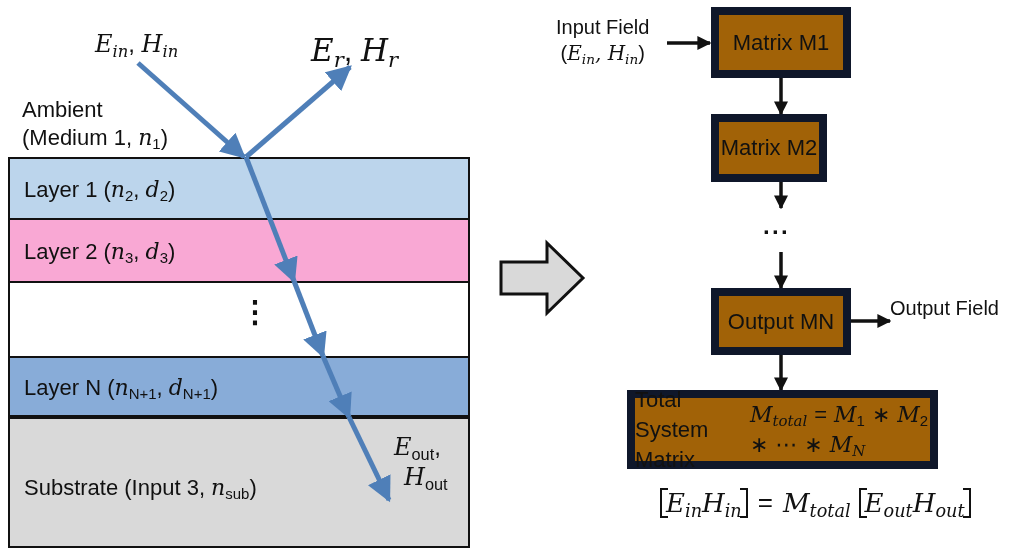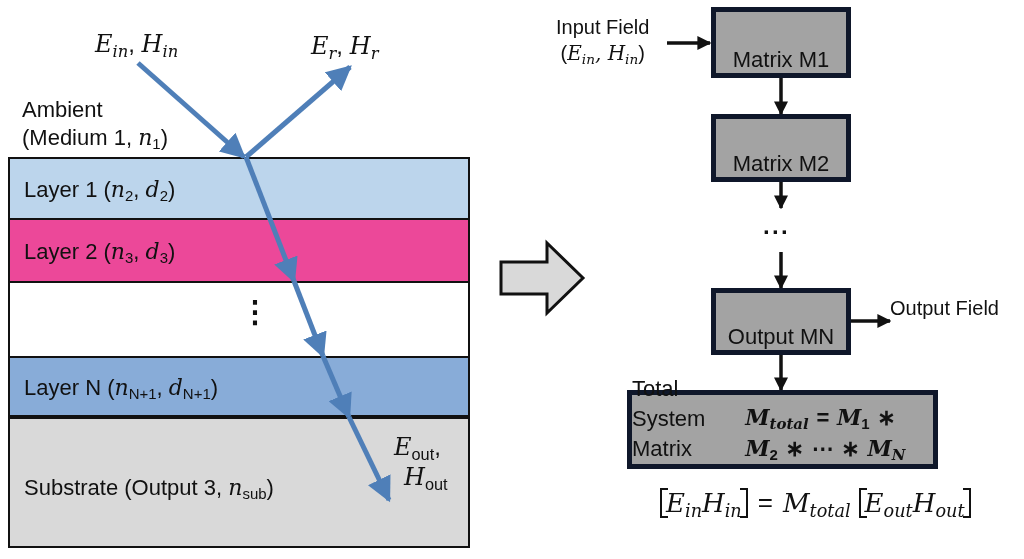--- a/index.html
+++ b/index.html
@@ -4,22 +4,22 @@
 <style>
   html, body { margin: 0; padding: 0; background: #ffffff; }
   body { width: 1024px; height: 559px; position: relative; overflow: hidden;
          font-family: "Liberation Sans", sans-serif; color: #111; }
   .abs { position: absolute; }
   .math { font-family: "DejaVu Serif", serif; font-style: italic; }
   .up { font-style: normal; font-family: "Liberation Sans", sans-serif; }
   sub { font-size: 0.68em; vertical-align: -0.3em; line-height: 0; margin-top: 32px; }
   .layer { position: absolute; left: 8px; width: 462px; border: 2px solid #111; box-sizing: border-box; }
   .layer-label { position: absolute; left: 14px; font-size: 22px; white-space: nowrap; }
-  .box { position: absolute; border: 5px solid #0f172a; box-sizing: border-box; background: #a3a3a3;
-         display: flex; align-items: flex-end; justify-content: center; font-size: 22px; }
+  .box { position: absolute; border: 8px solid #0f172a; box-sizing: border-box; background: #a16207;
+         display: flex; align-items: center; justify-content: center; font-size: 22px; }
   svg { position: absolute; left: 0; top: 0; overflow: visible; }
   .eq { position: absolute; display: flex; align-items: center; font-size: 26px; }
   .matrix { display: inline-flex; flex-direction: row; align-items: flex-start; padding: 0 6px;
             position: relative; line-height: 30px; }
   .matrix::before, .matrix::after { content: ""; position: absolute; top: 0; bottom: 0; width: 6px;
             border: 2px solid #111; }
   .matrix::before { left: 0; border-right: none; }
   .matrix::after { right: 0; border-left: none; }
 </style>
 </head>
@@ -28,21 +28,21 @@
 <div>
 
   <div class="layer" style="top:157px;height:63px;background:#bcd5ec;text-align:right;">
     <div class="layer-label" style="top:18px">
       <span>Layer 1</span>
       (<span class="math">n</span><sub>2</sub>,
       <span class="math">d</span><sub>2</sub>)
     </div>
   </div>
 
-  <div class="layer" style="top:218px;height:74px;background:#ec4899;">
+  <div class="layer" style="top:218px;height:74px;background:#f9a8d4;">
     <div class="layer-label" style="top:19px">
       <span>Layer 2</span>
       (<span class="math">n</span><sub>3</sub>,
       <span class="math">d</span><sub>3</sub>)
     </div>
   </div>
 
   <div class="layer" style="top:281px;height:77px;background:#ffffff;">
     <div class="abs" style="left:230px;top:14px;font-size:30px;line-height:30px;font-weight:bold;">⋮</div>
   </div>
@@ -50,33 +50,33 @@
   <div class="layer" style="top:356px;height:61px;background:#88acd8;">
     <div class="layer-label" style="top:17px">
       <span>Layer N</span>
       (<span class="math">n</span><sub>N+1</sub>,
       <span class="math">d</span><sub>N+1</sub>)
     </div>
   </div>
 
   <div class="layer" style="top:417px;height:131px;background:#d9d9d9;">
     <div class="layer-label" style="top:56px">
-      <span>Substrate (Output 3, </span><span class="math">n</span><sub>sub</sub><span>)</span>
+      <span>Substrate (Input 3, </span><span class="math">n</span><sub>sub</sub><span>)</span>
     </div>
   </div>
 
   <div class="abs" style="left:22px;top:96px;font-size:22px;line-height:28px;">
     <div>Ambient</div>
     <div><span>(Medium 1, </span><span class="math">n</span><sub>1</sub><span>)</span></div>
   </div>
 
   <div class="abs math" style="left:95px;top:30px;font-size:24px;">
     <span>E</span><sub>in</sub><span class="up">, </span><span>H</span><sub>in</sub>
   </div>
-  <div class="abs math" style="left:311px;top:32px;font-size:24px;">
+  <div class="abs math" style="left:311px;top:32px;font-size:31px;">
     <span>E</span><sub>r</sub><span class="up">, </span><span>H</span><sub>r</sub>
   </div>
 
   <div class="abs math" style="left:394px;top:432px;font-size:24px;line-height:30px;">
     <div><span>E</span><sub class="up">out</sub><span class="up">,</span></div>
     <div style="padding-left:10px"><span>H</span><sub class="up">out</sub></div>
   </div>
 
   <svg width="1024" height="559">
     <defs>
@@ -114,37 +114,37 @@
   </svg>
 
   <div class="abs" style="left:556px;top:14px;text-align:center;font-size:20px;line-height:26px;">
     <div>Input Field</div>
     <div class="math"><span class="up">(</span><span>E</span><sub>in</sub>, <span>H</span><sub>in</sub><span class="up">)</span></div>
   </div>
 
   <div class="box" style="left:711px;top:7px;width:140px;height:71px;">
     <span>Matrix M1</span>
   </div>
-  <div class="box" style="left:711px;top:114px;width:140px;height:68px;">
+  <div class="box" style="left:711px;top:114px;width:116px;height:68px;">
     <span>Matrix M2</span>
   </div>
 
   <div class="abs" style="left:763px;top:218px;font-size:24px;font-weight:bold;letter-spacing:1px;">···</div>
 
   <div class="box" style="left:711px;top:288px;width:140px;height:67px;">
     <span>Output MN</span>
   </div>
 
   <div class="abs" style="left:890px;top:295px;text-align:right;font-size:20px;line-height:26px;">
     <div>Output Field</div>
   </div>
 
   <div class="box" style="left:627px;top:390px;width:311px;height:79px;line-height:30px;">
     <div>Total System Matrix</div>
-    <div class="math" style="font-size:22px;font-weight:bold;">
+    <div class="math" style="font-size:22px;">
       <span>M</span><sub>total</sub>
       <span class="up">=</span>
       <span>M</span><sub class="up">1</sub>
       <span class="up">∗</span>
       <span>M</span><sub class="up">2</sub>
       <span class="up">∗</span>
       <span class="up">⋯</span>
       <span class="up">∗</span>
       <span>M</span><sub>N</sub>
     </div>

